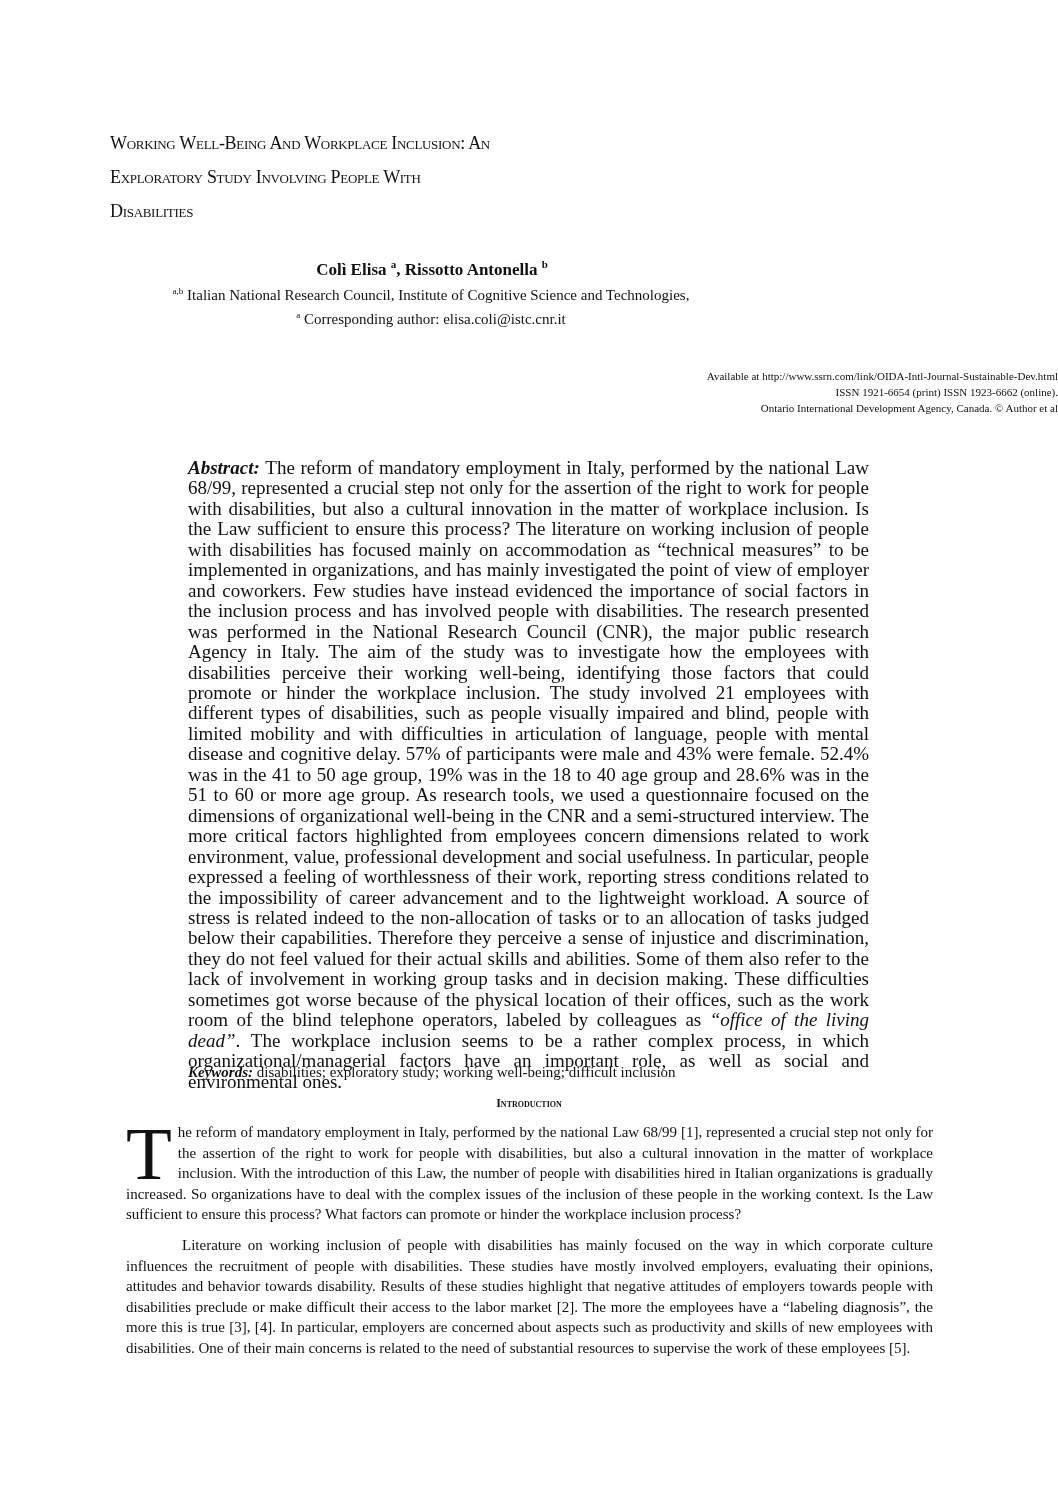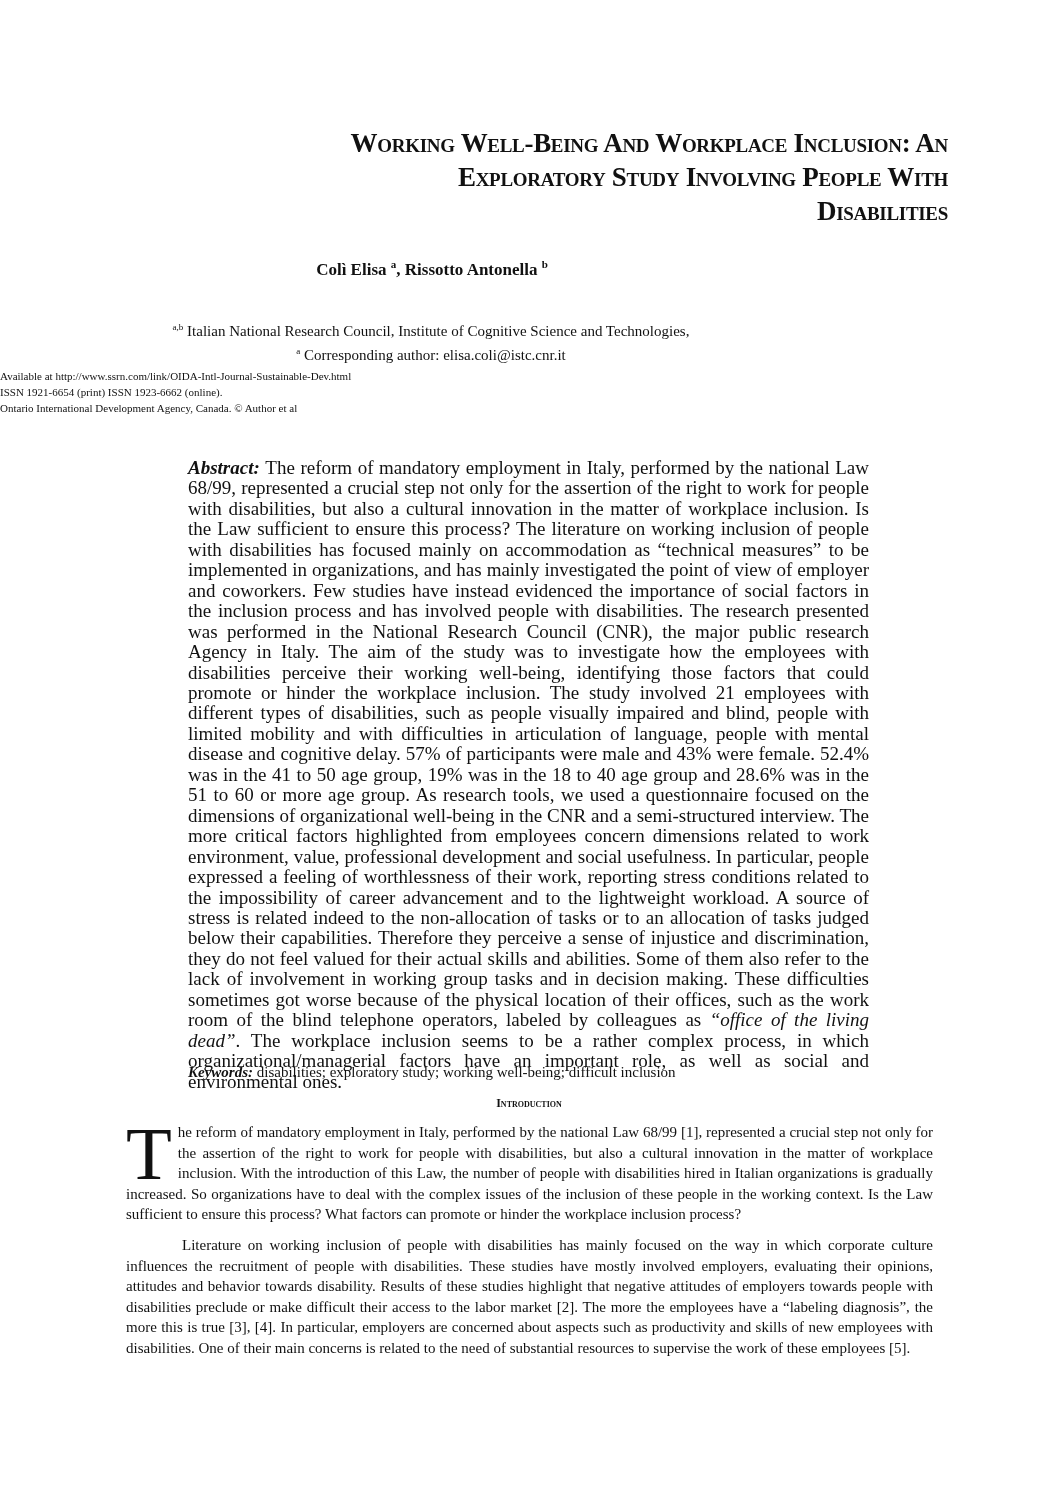--- a/index.html
+++ b/index.html
@@ -3,37 +3,37 @@
 <meta charset="utf-8">
 <style>
   html, body { margin: 0; padding: 0; background: #ffffff; }
   body {
     width: 1058px; height: 1497px; position: relative; overflow: hidden;
     font-family: "Liberation Serif", "DejaVu Serif", serif; color: #111;
   }
   .page { position: absolute; left: 0; top: 0; width: 1058px; height: 1497px; }
   .title {
     position: absolute; left: 110px; top: 126px; width: 838px;
-    text-align: right; font-weight: bold; font-size: 27px; line-height: 34px;
+    text-align: left; font-weight: normal; font-size: 18px; line-height: 34px;
     font-variant: small-caps; letter-spacing: -0.3px;
   }
   .title span { display: block; }
   .authors {
     position: absolute; left: 0; top: 258px; width: 864px; text-align: center;
     font-size: 17px; font-weight: bold;
   }
   .authors sup { font-size: 11px; }
   .affil {
     position: absolute; left: 0; top: 282px; width: 862px; text-align: center;
-    font-size: 15px; line-height: 19.5px; margin-top: 36px;
+    font-size: 15px; line-height: 19.5px;
   }
   .affil sup { font-size: 9px; }
   .affil .line { display: block; }
   .avail {
-    position: absolute; left: 0; top: 368px; width: 1058px; text-align: left;
+    position: absolute; left: 0; top: 368px; width: 1058px; text-align: right;
     font-size: 11px; line-height: 16px;
   }
   .avail .line { display: block; }
   .abstract {
     position: absolute; left: 188px; top: 458px; width: 681px;
     font-size: 19px; line-height: 20.45px; text-align: justify;
   }
   .abstract .label { font-weight: bold; font-style: italic; }
   .keywords {
     position: absolute; left: 188px; top: 1062px; width: 681px;

